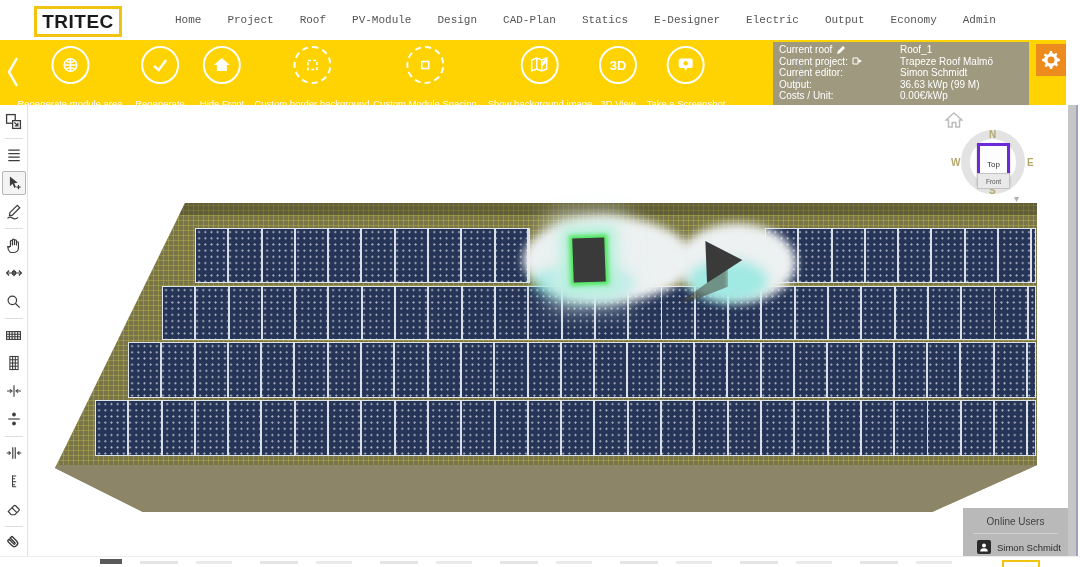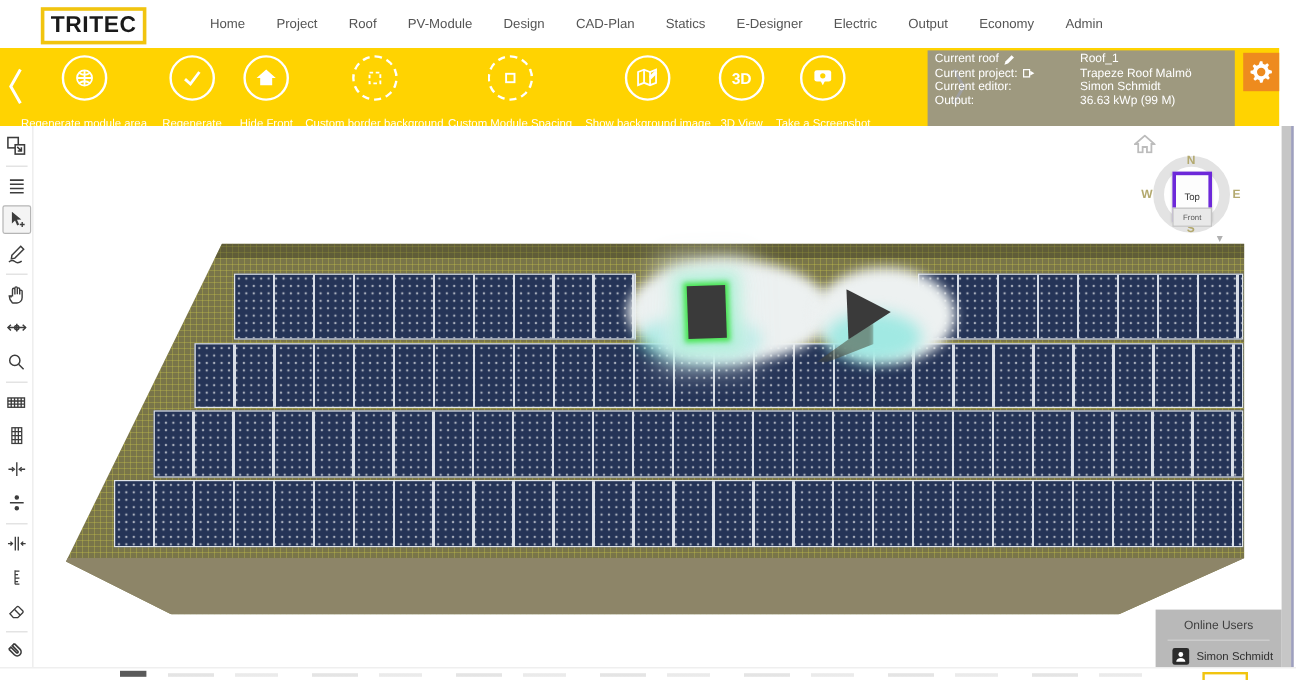--- a/index.html
+++ b/index.html
@@ -6,21 +6,21 @@
   html,body { background:#e9e9e9; }
   body { font-family:"Liberation Sans", sans-serif; }
   #app { position:relative; width:1080px; height:567px; background:#fff; overflow:hidden; }
 
   
   #topnav { position:absolute; left:0; top:0; width:1080px; height:40px; background:#fff; }
   #logo { position:absolute; left:34px; top:6px; width:88px; height:31px; border:3px solid #f1c40f;
           background:#fff; display:flex; align-items:center; justify-content:center;
           font-weight:bold; font-size:19px; letter-spacing:.5px; color:#1a1a1a; }
   .nav-items { position:absolute; left:162px; top:0; height:40px; display:flex; align-items:stretch; }
-  .nav-item { display:flex; align-items:center; padding:0 13px; font-size:11px; color:#555; cursor:pointer; }
+  .nav-item { display:flex; align-items:center; padding:0 13px; font-size:11px; color:#555; cursor:pointer;font-family:Liberation Mono, monospace; }
   .nav-item.active { background:#ffd301; color:#fff; font-weight:bold; }
 
   
   #toolbar { position:absolute; left:0; top:40px; width:1080px; height:65px; background:#ffd301; }
   .tb-chev { position:absolute; top:14px; width:18px; height:36px; color:#fff; cursor:pointer; }
   .tb-btn { position:absolute; top:6px; transform:translateX(-50%); width:max-content;
             display:flex; flex-direction:column; align-items:center; cursor:pointer; }
   .tb-ic { width:38px; height:38px; border:2px solid #fff; border-radius:50%;
            display:flex; align-items:center; justify-content:center; color:#fff; }
   .tb-lb { margin-top:14px; font-size:9.5px; color:#fff; white-space:nowrap; }
@@ -242,20 +242,24 @@
       <span class="ip-value">Trapeze Roof Malmö</span>
     </div>
     <div class="ip-row">
       <span class="ip-label">Current editor:</span>
       <span class="ip-value">Simon Schmidt</span>
     </div>
     <div class="ip-row">
       <span class="ip-label">Output:</span>
       <span class="ip-value">36.63 kWp (99 M)</span>
     </div>
+    <div class="ip-row">
+      <span class="ip-label">Costs / Unit:</span>
+      <span class="ip-value">0.00€/kWp</span>
+    </div>
   </div>
   <div id="tb-white-corner"></div>
   <div id="gearbtn">
     <svg width="20" height="20" viewBox="0 0 20 20">
       <path fill="#fff" d="M10,6.5 a3.5,3.5 0 1 0 0,7 a3.5,3.5 0 1 0 0,-7 z M9,1 h2 l.4,2.2 1.8,.75 1.9,-1.2 1.4,1.4 -1.2,1.9 .75,1.8 L18.9,9 v2 l-2.2,.4 -.75,1.8 1.2,1.9 -1.4,1.4 -1.9,-1.2 -1.8,.75 L11,19 H9 l-.4,-2.2 -1.8,-.75 -1.9,1.2 -1.4,-1.4 1.2,-1.9 -.75,-1.8 L1.1,11 V9 l2.2,-.4 .75,-1.8 -1.2,-1.9 1.4,-1.4 1.9,1.2 1.8,-.75 Z"></path>
       <circle cx="10" cy="10" r="2" fill="#ee8b1e"></circle>
     </svg>
   </div>
 
   <div id="sidebar">

